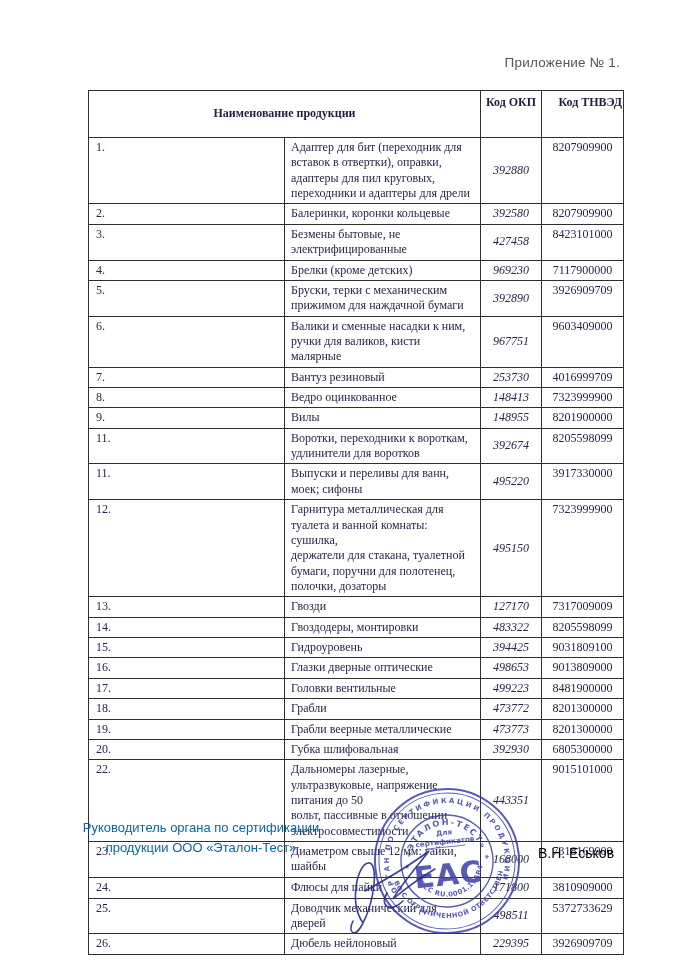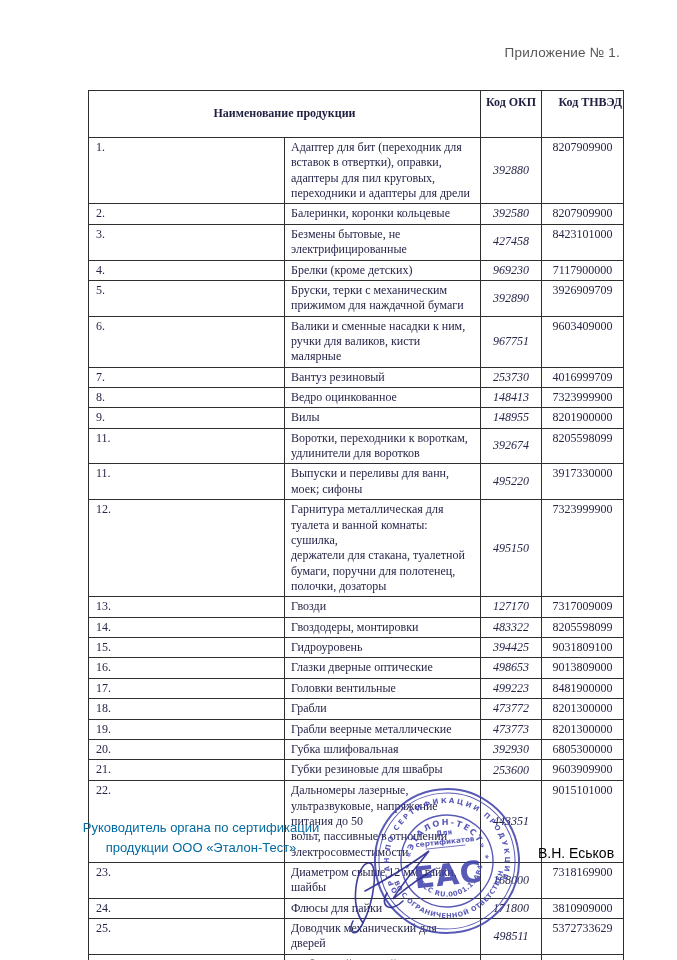--- a/index.html
+++ b/index.html
@@ -6,21 +6,21 @@
   .page{
     position:relative;
     width:677px;height:960px;
     background:#ffffff;
     font-family:"Liberation Serif","DejaVu Serif",serif;
     color:#26264a;
     overflow:hidden;
     box-shadow:0 0 6px rgba(0,0,0,.25);
   }
   .doc-title{
-    position:absolute;top:45px;right:57px;
+    position:absolute;top:55px;right:57px;
     font-family:"Liberation Sans","DejaVu Sans",sans-serif;
     font-size:13.5px;color:#565656;letter-spacing:.2px;
   }
   table.products{
     position:absolute;left:88px;top:90px;
     width:524px;border-collapse:collapse;table-layout:fixed;
   }
   table.products td,table.products th{
     border:1px solid #2e2e2e;
     font-size:12px;line-height:1.28;
@@ -194,26 +194,20 @@
       <td class="c-okp">473773</td>
       <td class="c-tnved">8201300000</td>
     </tr>
         <tr>
       <td class="c-num">20.</td>
       <td class="c-name">Губка шлифовальная</td>
       <td class="c-okp">392930</td>
       <td class="c-tnved">6805300000</td>
     </tr>
         <tr>
-      <td class="c-num">21.</td>
-      <td class="c-name">Губки резиновые для швабры</td>
-      <td class="c-okp">253600</td>
-      <td class="c-tnved">9603909900</td>
-    </tr>
-        <tr>
       <td class="c-num">22.</td>
       <td class="c-name">Дальномеры лазерные, ультразвуковые, напряжение питания до 50
 вольт, пассивные в отношении электросовместимости</td>
       <td class="c-okp">443351</td>
       <td class="c-tnved">9015101000</td>
     </tr>
         <tr>
       <td class="c-num">23.</td>
       <td class="c-name">Диаметром свыше 12 мм: гайки, шайбы</td>
       <td class="c-okp">168000</td>

